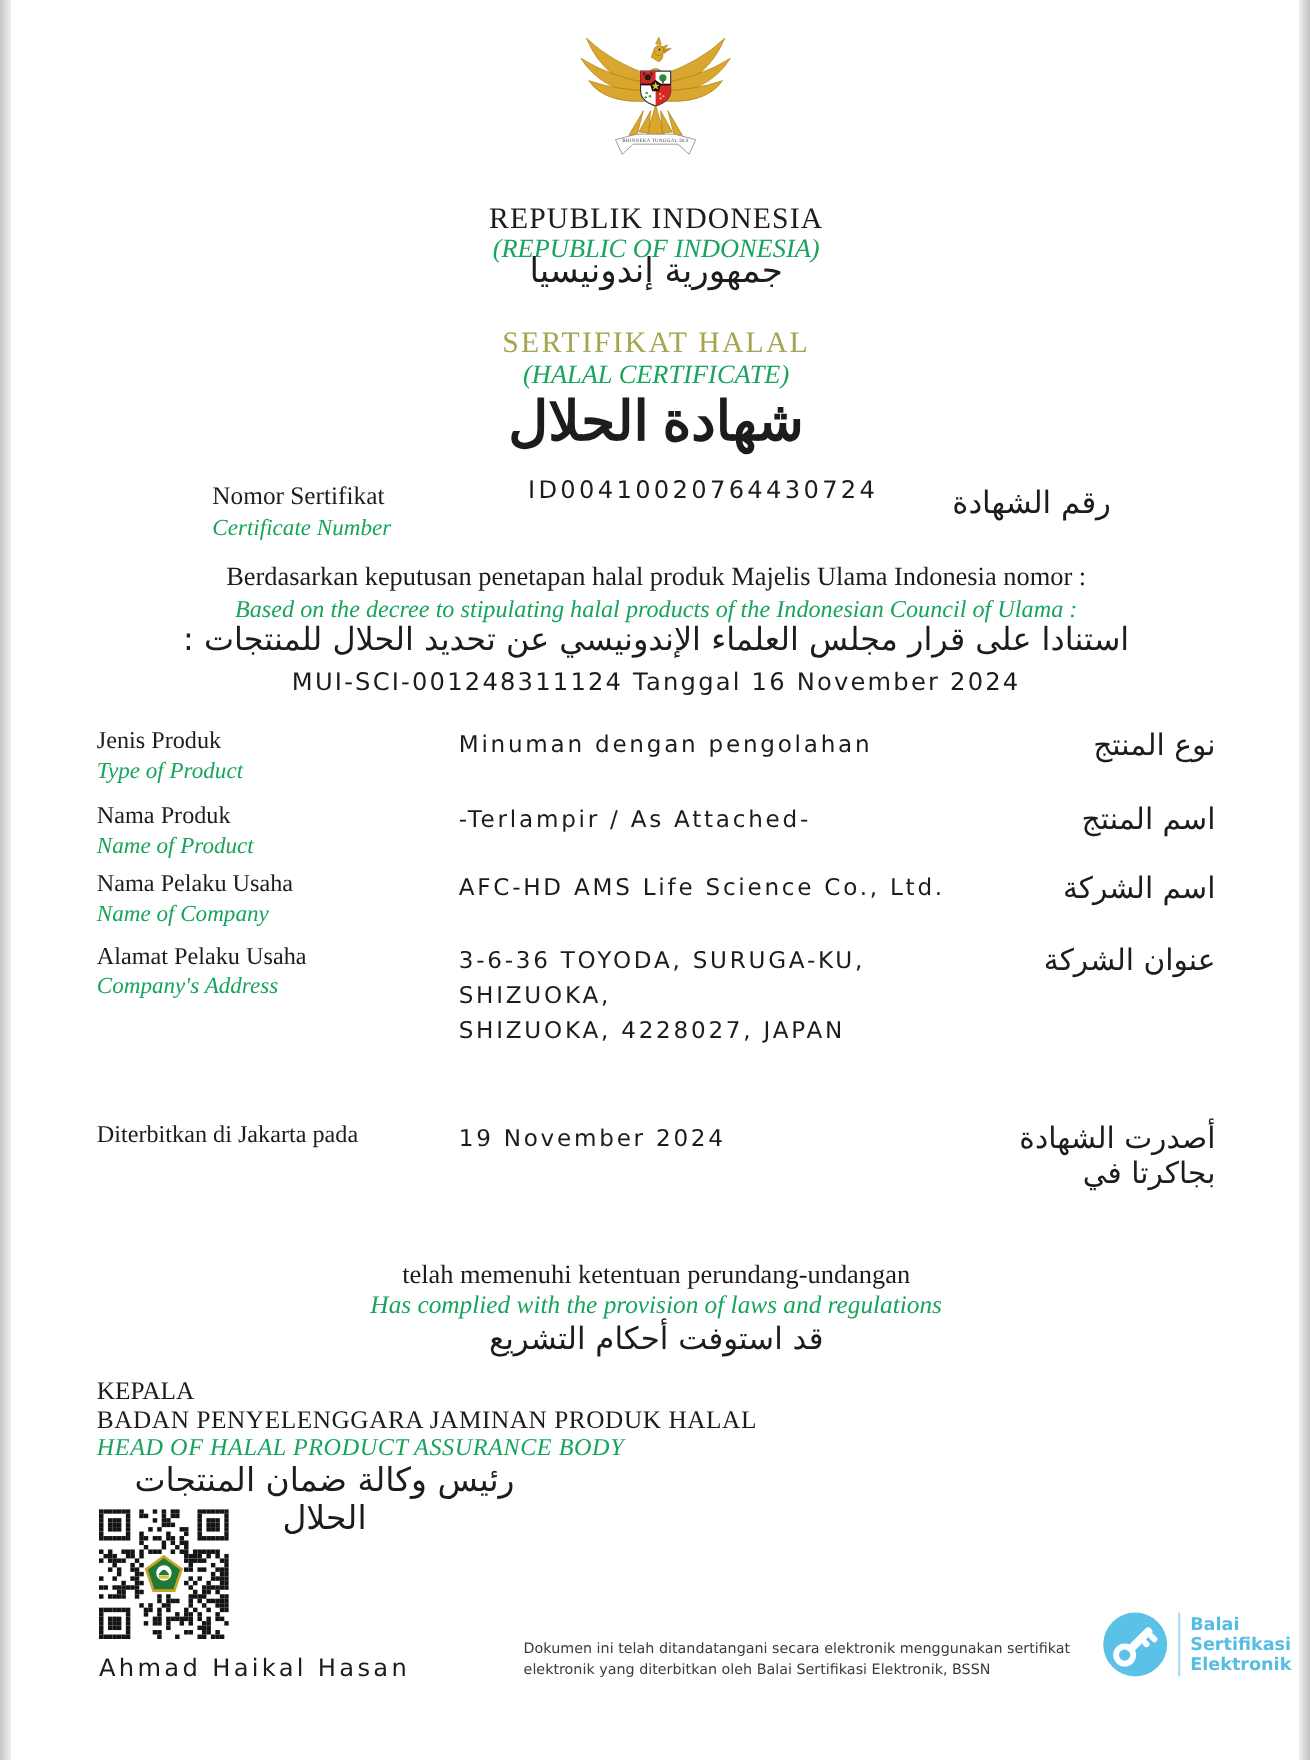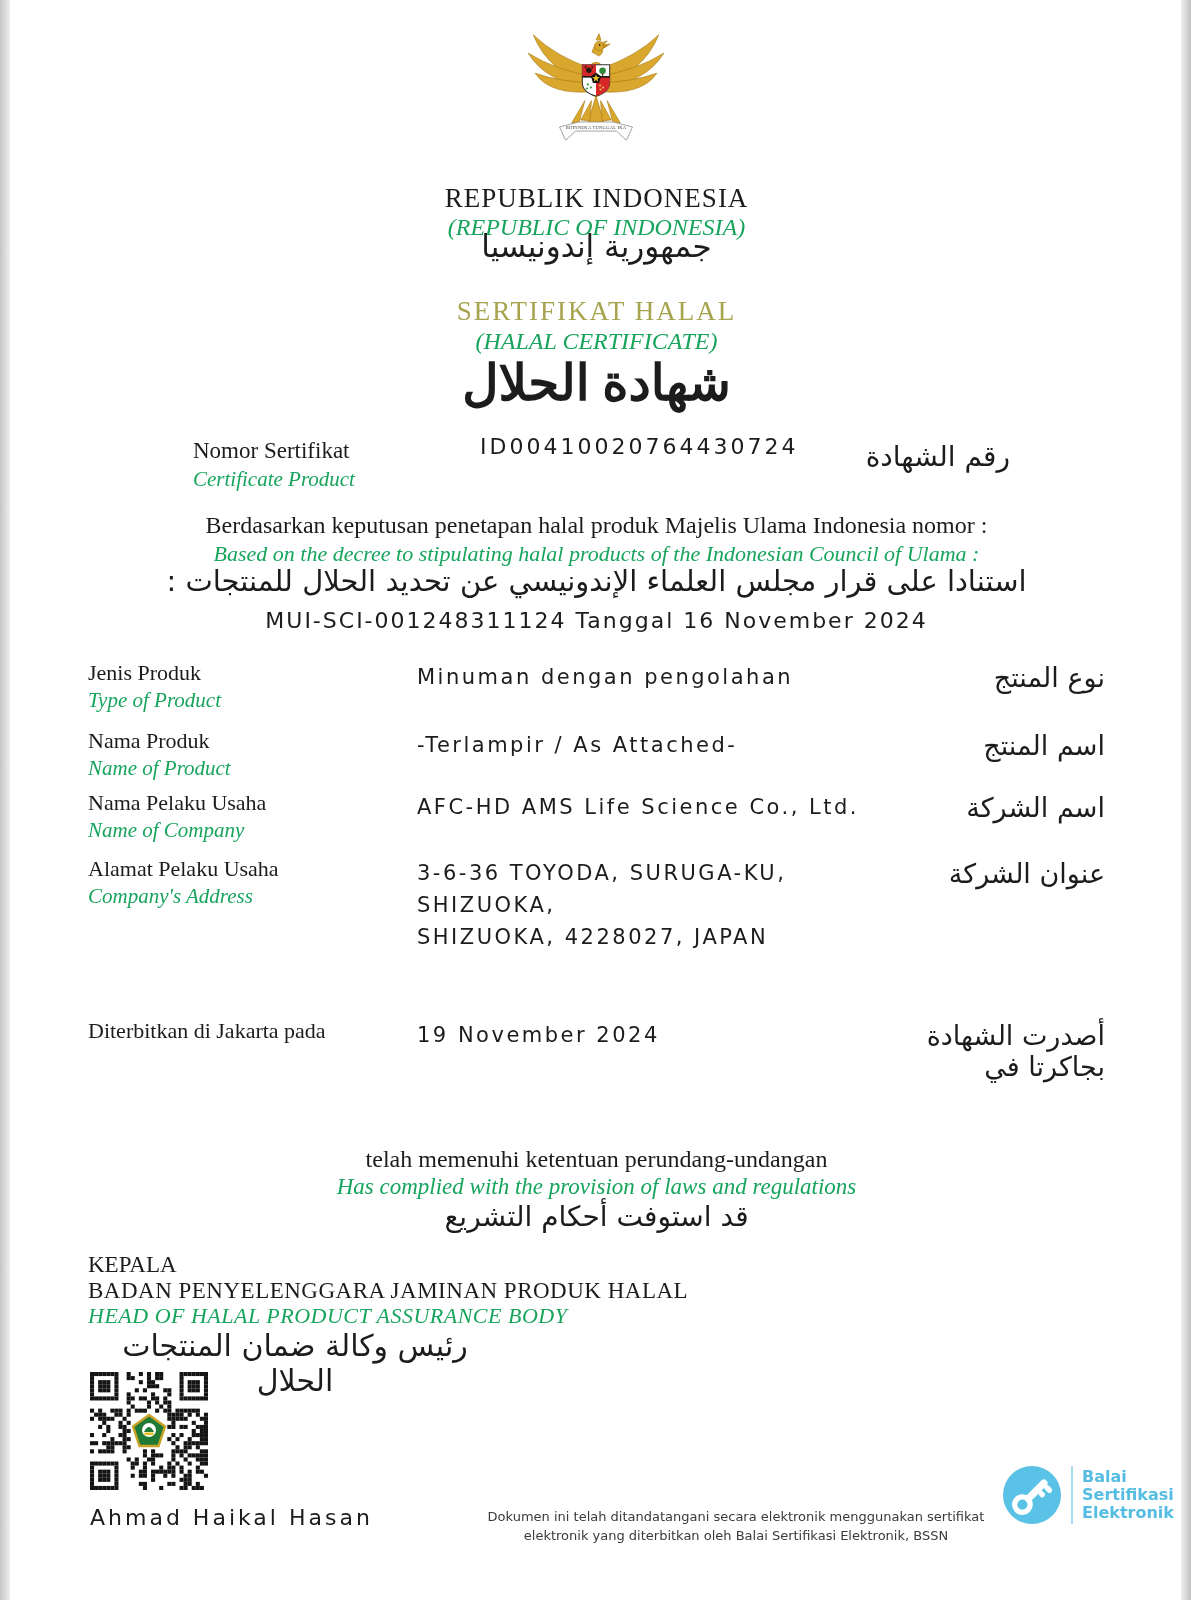--- a/index.html
+++ b/index.html
@@ -79,22 +79,22 @@
   .sig-title{top:1252px;font-size:23px;}
   .sig-org{top:1278px;font-size:23px;letter-spacing:0.5px;}
   .sig-en{top:1303px;font-size:22px;letter-spacing:0.5px;}
   .sig-ar{position:absolute;top:1328px;left:115px;width:360px;text-align:center;font-size:30px;}
   .qr-wrap{position:absolute;top:1372px;left:90px;width:118px;height:118px;}
   .qr-wrap svg{display:block;}
   .qr-logo{position:absolute;left:50%;top:50%;transform:translate(-50%,-50%);width:36px;height:36px;}
   .sig-name{position:absolute;top:1505px;left:90px;font-size:22px;letter-spacing:3px;}
 
   
-  .disclaimer{position:absolute;top:1490px;right:195px;width:520px;text-align:center;
-    font-size:13px;line-height:19px;color:var(--footer-gray);margin-top:17px;}
+  .disclaimer{position:absolute;top:1490px;right:195px;width:520px;text-align:left;
+    font-size:13px;line-height:19px;color:var(--footer-gray);}
   .bse{position:absolute;top:1464px;left:1001px;display:flex;align-items:center;}
   .bse-circle{width:62px;height:62px;flex:0 0 auto;}
   .bse-divider{width:2px;height:58px;background:#a9dcf2;margin:0 9px 0 8px;}
   .bse-text div{font-family:"DejaVu Sans", sans-serif;font-weight:bold;font-size:16px;
     line-height:18px;color:var(--bse-blue);}
 </style>
 </head>
 <body>
 
 <div class="page">
@@ -156,21 +156,21 @@
   <div class="abs center country-id">REPUBLIK INDONESIA</div>
   <div class="abs center country-en green-it">(REPUBLIC OF INDONESIA)</div>
   <div class="abs center country-ar arabic" dir="rtl">جمهورية إندونيسيا</div>
   <div class="abs center title-id">SERTIFIKAT HALAL</div>
   <div class="abs center title-en green-it">(HALAL CERTIFICATE)</div>
   <div class="abs center title-ar" dir="rtl">شهادة الحلال</div>
 
   <div class="abs cert-row">
     <div class="cert-label">
       <div class="l1">Nomor Sertifikat</div>
-      <div class="l2 green-it">Certificate Product</div>
+      <div class="l2 green-it">Certificate Number</div>
     </div>
     <div class="cert-value mono-look">ID00410020764430724</div>
     <div class="cert-ar arabic" dir="rtl">رقم الشهادة</div>
   </div>
 
   <div class="abs center decree-id">Berdasarkan keputusan penetapan halal produk Majelis Ulama Indonesia nomor :</div>
   <div class="abs center decree-en green-it">Based on the decree to stipulating halal products of the Indonesian Council of Ulama :</div>
   <div class="abs center decree-ar arabic" dir="rtl">استنادا على قرار مجلس العلماء الإندونيسي عن تحديد الحلال للمنتجات :</div>
   <div class="abs center decree-num mono-look">MUI-SCI-001248311124 Tanggal 16 November 2024</div>
 

